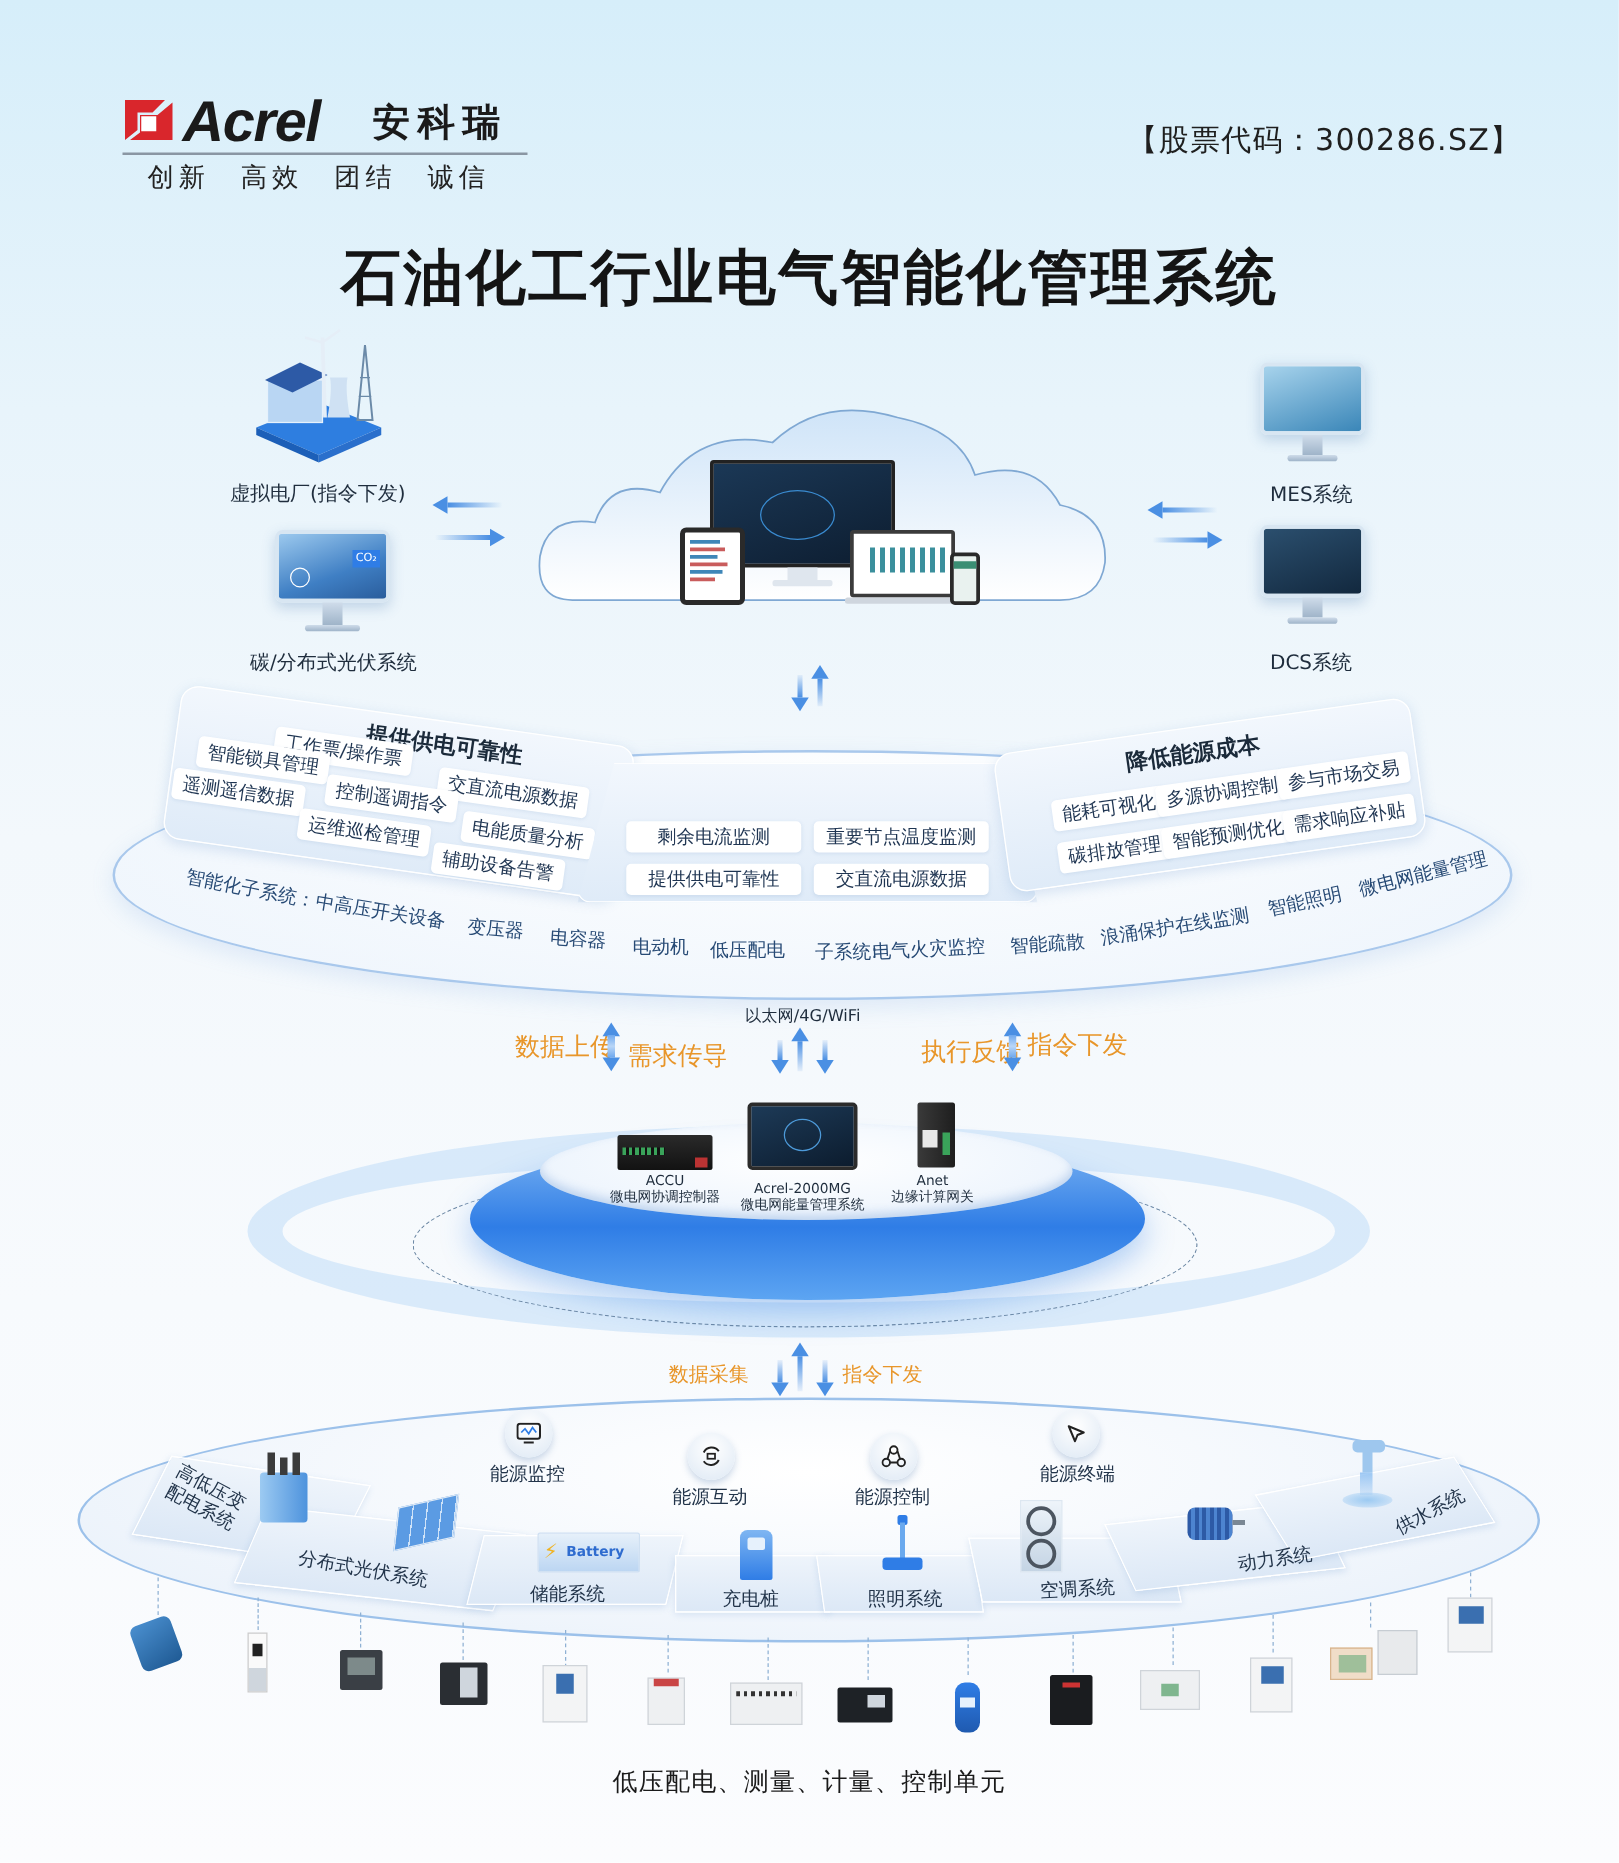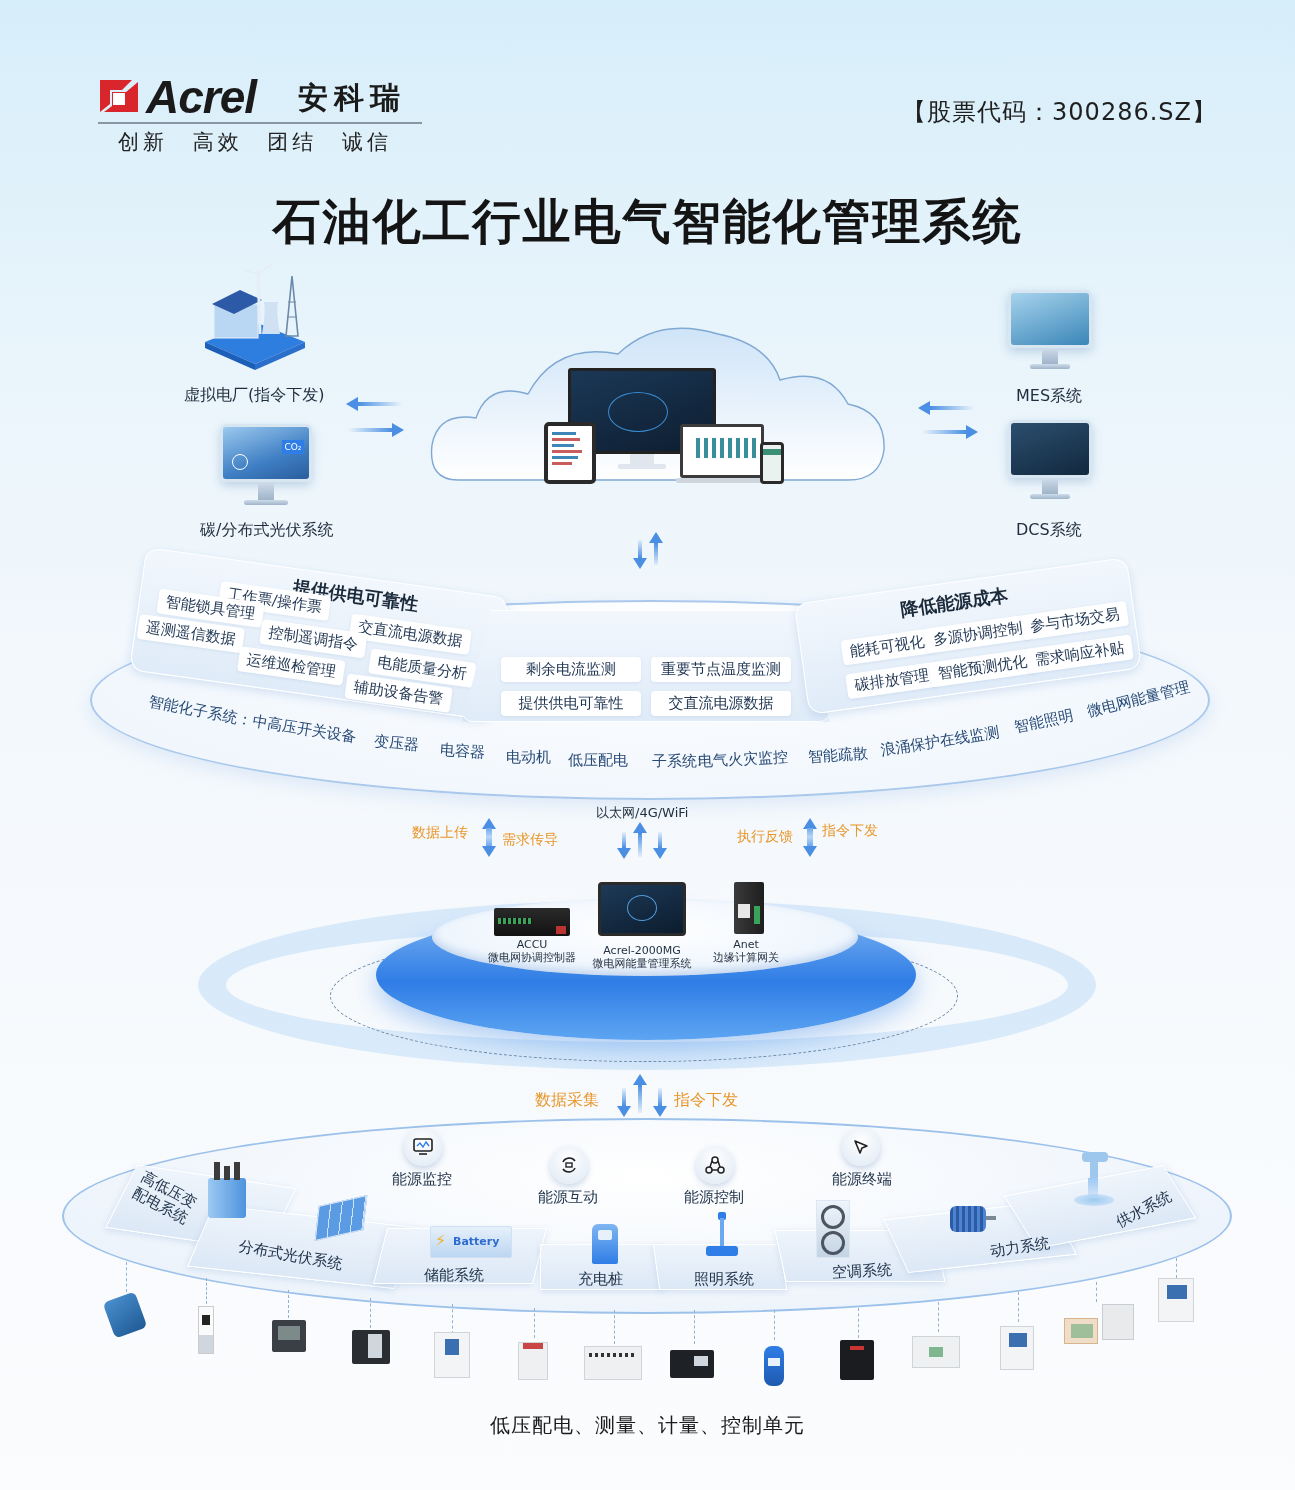--- a/index.html
+++ b/index.html
@@ -40,21 +40,21 @@
   .cloud { left: 428px; top: 320px; width: 460px; height: 200px; }
 
   
   .ring1 { left: 90px; top: 600px; width: 1120px; height: 200px; border-radius: 50%; border: 2px solid #a9c8ec; background: radial-gradient(ellipse at 50% 20%, rgba(255,255,255,.95), rgba(233,242,252,.7)); box-shadow: 0 6px 18px rgba(110,160,220,.18); }
   .panel { background: linear-gradient(180deg, #f2f7fd, #dfebf8); border: 1.5px solid #fff; box-shadow: 0 3px 10px rgba(90,140,200,.22); border-radius: 14px; }
   .panel-title { font-size: 18px; font-weight: bold; color: #1b2a3a; white-space: nowrap; }
   .chip { background: #fff; border-radius: 4px; font-size: 15px; color: #1f3552; padding: 3px 8px; white-space: nowrap; box-shadow: 0 1px 3px rgba(100,140,190,.15); }
   .sub-band { font-size: 15px; color: #274a75; white-space: nowrap; }
 
   
-  .orange { color: #e8962a; font-size: 14px; white-space: nowrap; }
+  .orange { color: #e8962a; font-size: 20px; white-space: nowrap; }
   .net { font-size: 13px; color: #1f2d3d; white-space: nowrap; }
 
   
   .halo { left: 198px; top: 900px; width: 898px; height: 170px; border-radius: 50%; border: 28px solid rgba(140,195,245,.28); }
   .dash-ring { left: 330px; top: 930px; width: 628px; height: 132px; border-radius: 50%; border: 1.5px dashed #6f8aa6; }
   .disc-outer { left: 376px; top: 910px; width: 540px; height: 130px; border-radius: 50%; background: linear-gradient(180deg, #7fb6f2 0%, #2f7de6 55%, #5da5f2 100%); box-shadow: 0 10px 24px rgba(47,125,230,.35); }
   .disc-inner { left: 432px; top: 898px; width: 426px; height: 78px; border-radius: 50%; background: radial-gradient(ellipse at 50% 40%, #ffffff 0%, #eef5fd 70%, #d5e6f8 100%); box-shadow: inset 0 -4px 8px rgba(60,120,200,.25); }
   .dev-label { font-size: 11px; color: #1f2d3d; text-align: center; white-space: nowrap; line-height: 13px; }
 
   

